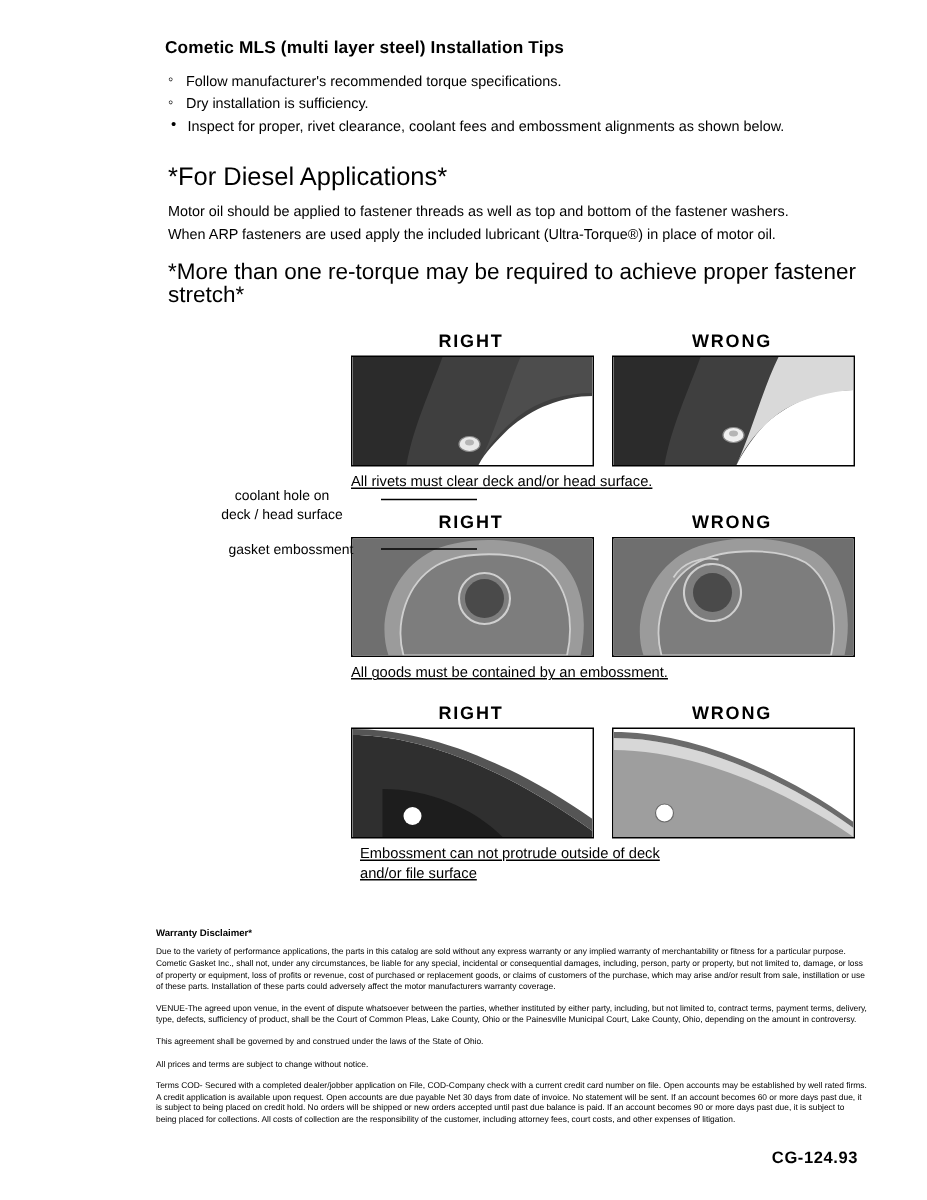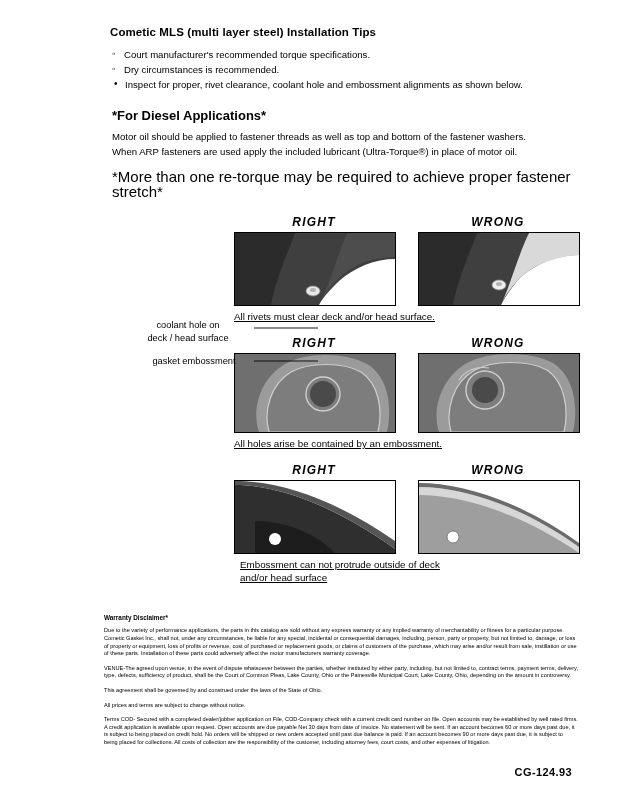--- a/index.html
+++ b/index.html
@@ -58,22 +58,22 @@
     padding-left: 11px;
   }
   ul.sub > li::before {
     content: "\2022";
     position: absolute;
     left: 0;
     top: -1px;
     font-size: 10px;
   }
   h2.subtitle {
-    font-size: 13px;
-    font-weight: bold;
+    font-size: 17px;
+    font-weight: normal;
     margin: 16px 0 7px 12px;
   }
   p.para {
     font-size: 9.6px;
     line-height: 14.6px;
     margin: 0 0 11px 12px;
     max-width: 430px;
   }
   p.note {
     font-size: 15px;
@@ -81,24 +81,23 @@
     margin: 0 0 0 12px;
   }
 
   
   .figures {
     margin-top: 16px;
     position: relative;
   }
   .fig-row {
     display: flex;
-    justify-content: space-between;
+    justify-content: flex-start;
     gap: 14px;
     margin-left: 134px;
-    font-style: italic;
   }
   .fig-col {
     width: 160px;
   }
   .fig-label {
     text-align: center;
     font-size: 12px;
     font-weight: bold;
     letter-spacing: 1.2px;
     margin-bottom: 3px;
@@ -169,25 +168,25 @@
   }
 </style>
 </head>
 <body>
 
 <div class="page">
 
   <h1 class="title">Cometic MLS (multi layer steel) Installation Tips</h1>
 
   <ul class="bullets">
-    <li>Court manufacturer's recommended torque specifications.</li>
-    <li>Dry circumstances is recommended.</li>
+    <li>Follow manufacturer's recommended torque specifications.</li>
+    <li>Dry installation is sufficiency.</li>
   </ul>
   <ul class="sub">
-    <li>Inspect for proper, rivet clearance, coolant hole and embossment alignments as shown below.</li>
+    <li>Inspect for proper, rivet clearance, coolant fees and embossment alignments as shown below.</li>
   </ul>
 
   <h2 class="subtitle">*For Diesel Applications*</h2>
   <p class="para">Motor oil should be applied to fastener threads as well as top and bottom of the fastener washers. When ARP fasteners are used apply the included lubricant (Ultra-Torque®) in place of motor oil.</p>
   <p class="note">*More than one re-torque may be required to achieve proper fastener stretch*</p>
 
   <div class="figures">
 
     <div class="fig-row">
       <div class="fig-col">
@@ -241,21 +240,21 @@
             <rect x="0" y="0" width="160" height="78" fill="#6f6f6f"></rect>
             <path d="M20,78 C12,54 24,22 48,9 C70,-3 112,-3 134,9 C154,22 160,50 154,78 Z" fill="#9b9b9b"></path>
             <path d="M32,78 C26,56 34,28 56,16 C74,6 110,6 128,16 C146,28 150,56 145,78 Z" fill="#7d7d7d" stroke="#cfcfcf" stroke-width="1.2"></path>
             <circle cx="66" cy="36" r="13" fill="#4a4a4a"></circle>
             <path d="M47,36 a19,19 0 0 1 38,0 a19,19 0 0 1 -38,0" fill="none" stroke="#cfcfcf" stroke-width="1.4" stroke-dasharray="2 0"></path>
             <path d="M40,26 C46,16 58,12 70,14" fill="none" stroke="#cfcfcf" stroke-width="1.2"></path>
           </svg>
         </div>
       </div>
     </div>
-    <div class="fig-caption">All holes arise be contained by an embossment.</div>
+    <div class="fig-caption">All goods must be contained by an embossment.</div>
 
     <div class="row-gap"></div>
 
     <div class="fig-row">
       <div class="fig-col">
         <div class="fig-label">RIGHT</div>
         <div class="fig-box">
           <svg viewBox="0 0 160 72" width="160" height="72">
             <rect x="0" y="0" width="160" height="72" fill="#ffffff"></rect>
             <path d="M0,4 C40,4 96,22 160,68 L160,72 L0,72 Z" fill="#2f2f2f"></path>
@@ -272,21 +271,21 @@
             <rect x="0" y="0" width="160" height="72" fill="#ffffff"></rect>
             <path d="M0,6 C46,6 104,26 160,66 L160,72 L0,72 Z" fill="#d7d7d7"></path>
             <path d="M0,14 C46,14 104,34 160,72 L0,72 Z" fill="#9e9e9e"></path>
             <path d="M0,6 C46,6 104,26 160,66 L160,62 C104,22 46,2 0,2 Z" fill="#6b6b6b"></path>
             <circle cx="34" cy="56" r="6" fill="#ffffff" stroke="#6b6b6b" stroke-width="0.8"></circle>
           </svg>
         </div>
       </div>
     </div>
     <div class="fig-caption indent2" style="white-space:pre-line;">Embossment can not protrude outside of deck
-and/or head surface</div>
+and/or file surface</div>
 
     <div class="callouts">
       <div class="callout-text" style="left:24px; top:104px; width:128px;">coolant hole on
 deck / head surface</div>
       <div class="callout-text" style="left:36px; top:140px; width:116px;">gasket embossment</div>
       <svg style="position:absolute; left:0; top:0;" width="480" height="230">
         <line x1="154" y1="113" x2="218" y2="113" stroke="#000" stroke-width="0.9"></line>
         <line x1="154" y1="146" x2="218" y2="146" stroke="#000" stroke-width="0.9"></line>
       </svg>
     </div>

